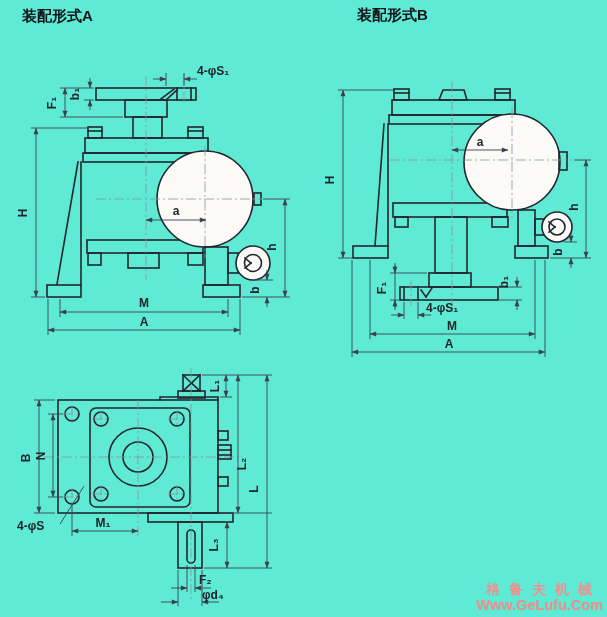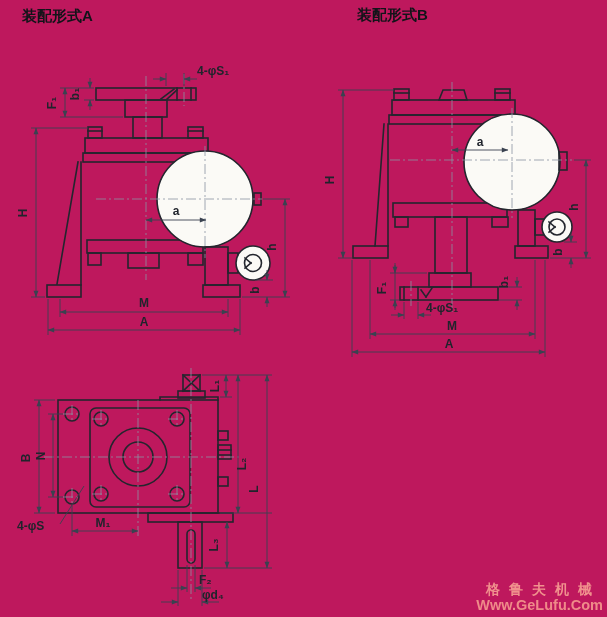--- a/index.html
+++ b/index.html
@@ -1,16 +1,16 @@
 <!DOCTYPE html>
 <html><head>
 <meta charset="utf-8">
 <style>
   html,body{margin:0;padding:0;background:#e8e8e8;}
-  .page{position:relative;width:607px;height:617px;background:#be185d;overflow:hidden;
+  .page{position:relative;width:607px;height:617px;background:#5eead4;overflow:hidden;
         font-family:"Liberation Sans","DejaVu Sans",sans-serif;}
   svg{position:absolute;left:0;top:0;}
   .ln{fill:none;stroke:#23262e;stroke-width:1.6;stroke-linejoin:miter;stroke-linecap:square;}
   .lnf{fill:#fbfaf6;stroke:#23262e;stroke-width:1.6;}
   .dim{fill:none;stroke:#3a4250;stroke-width:0.9;stroke-linecap:butt;}
   .cl{fill:none;stroke:#8b93a2;stroke-width:0.8;stroke-dasharray:10 3 2 3;}
   .lbl{font-family:"Liberation Sans","DejaVu Sans",sans-serif;font-weight:bold;
        font-size:12px;fill:#20242c;}
   .title{font-family:"Liberation Sans","DejaVu Sans",sans-serif;font-weight:bold;
          font-size:15px;fill:#121419;}

